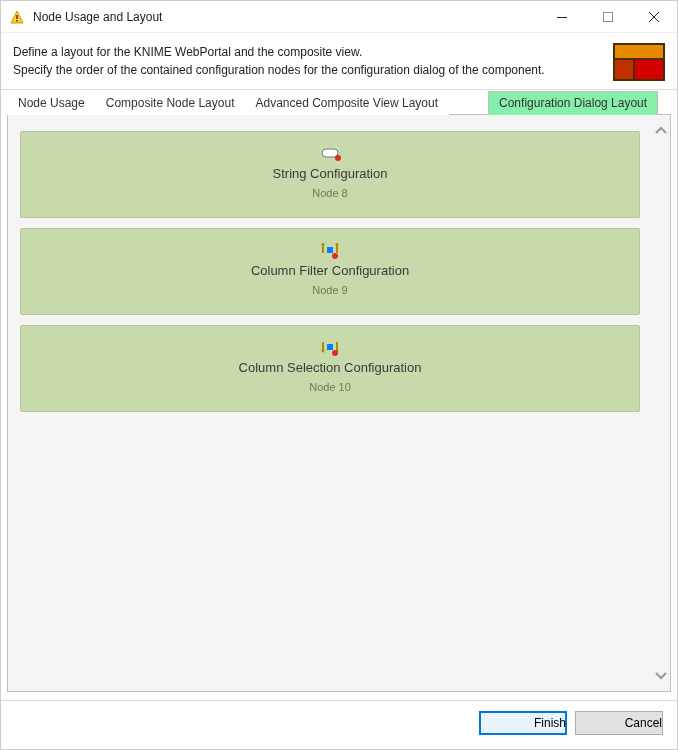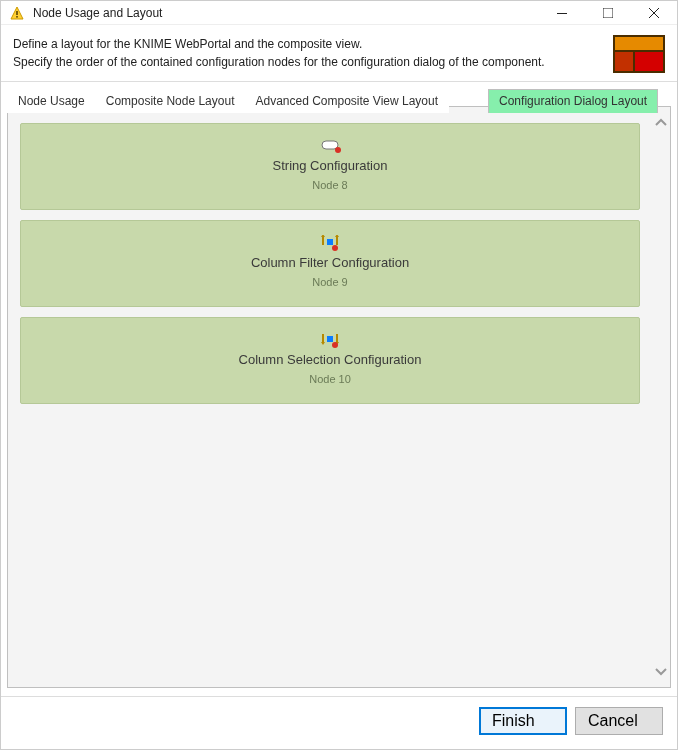--- a/index.html
+++ b/index.html
@@ -8,21 +8,21 @@
       font-size: 12px;
       background: #fff;
       width: 678px;
       height: 750px;
       overflow: hidden;
       display: flex;
       flex-direction: column;
       border: 1px solid #ccc;
     }
     .titlebar {
-      height: 24px;
+      height: 32px;
       display: flex;
       align-items: center;
       background: #fff;
       border-bottom: 1px solid #eee;
     }
     .titlebar .app-icon {
       width: 16px; height: 16px;
       margin: 0 8px;
       display: inline-flex;
       align-items: center; justify-content: center;
@@ -65,21 +65,21 @@
     .tab {
       padding: 4px 10px 5px;
       border: 1px solid transparent;
       border-bottom: none;
       font-size: 12px;
       color: #333;
       cursor: pointer;
       margin-right: -1px;
       background: #fff;
       position: relative;
-      top: 7px;
+      top: 1px;
     }
     .tab.active {
       border-color: #bfbfbf;
       background: #86efac;
       margin-left: 40px;
     }
     .tab-panel {
       flex: 1;
       border: 1px solid #bfbfbf;
       margin: 0 6px 8px;
@@ -131,23 +131,23 @@
 
     .button-bar {
       display: flex;
       justify-content: flex-end;
       gap: 8px;
       padding: 10px 14px 14px;
       border-top: 1px solid #ddd;
     }
     .btn {
       min-width: 88px;
-      padding: 4px 12px;
-      font-size: 16px;
-      text-align: left;
+      padding: 4px 0;
+      font-size: 12px;
+      text-align: right;
       border: 1px solid #adadad;
       background: #e1e1e1;
       cursor: pointer;
     }
     .btn.primary { border-color: #0078d7; background: #eaf3fb; box-shadow: 0 0 0 1px #0078d7 inset;}
   </style>
 </head>
 <body>
 
 <div class="titlebar">

